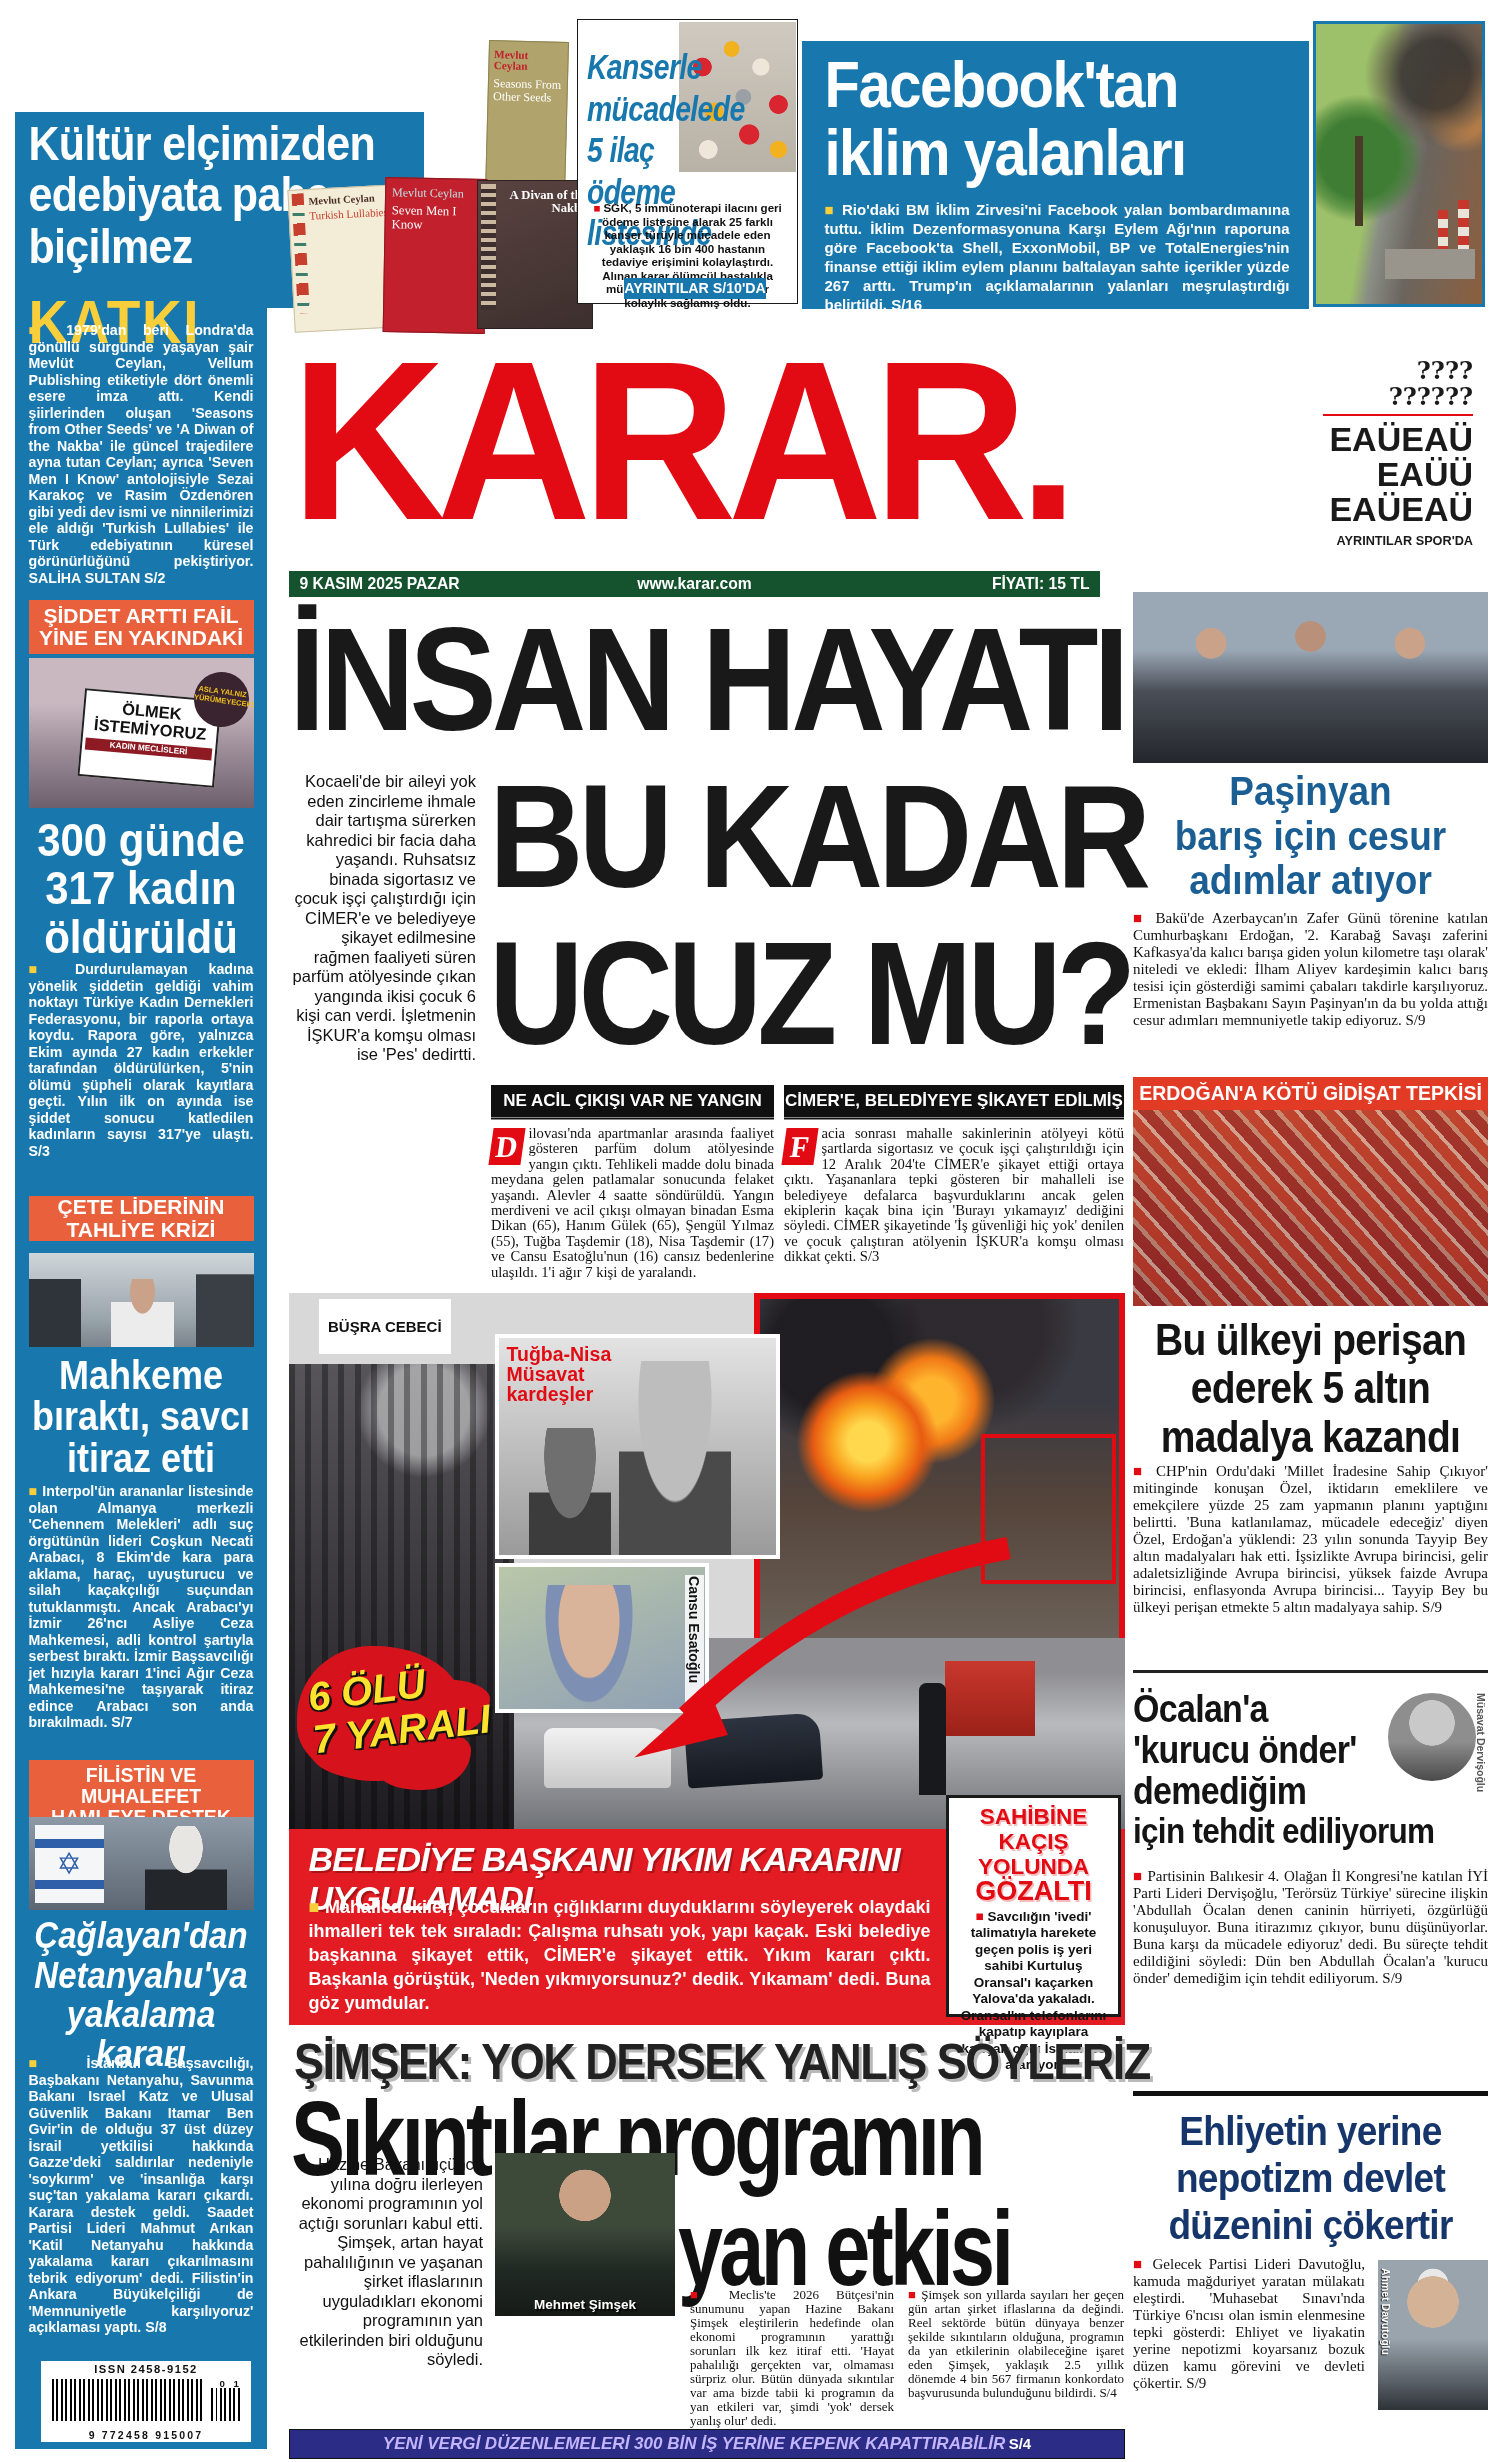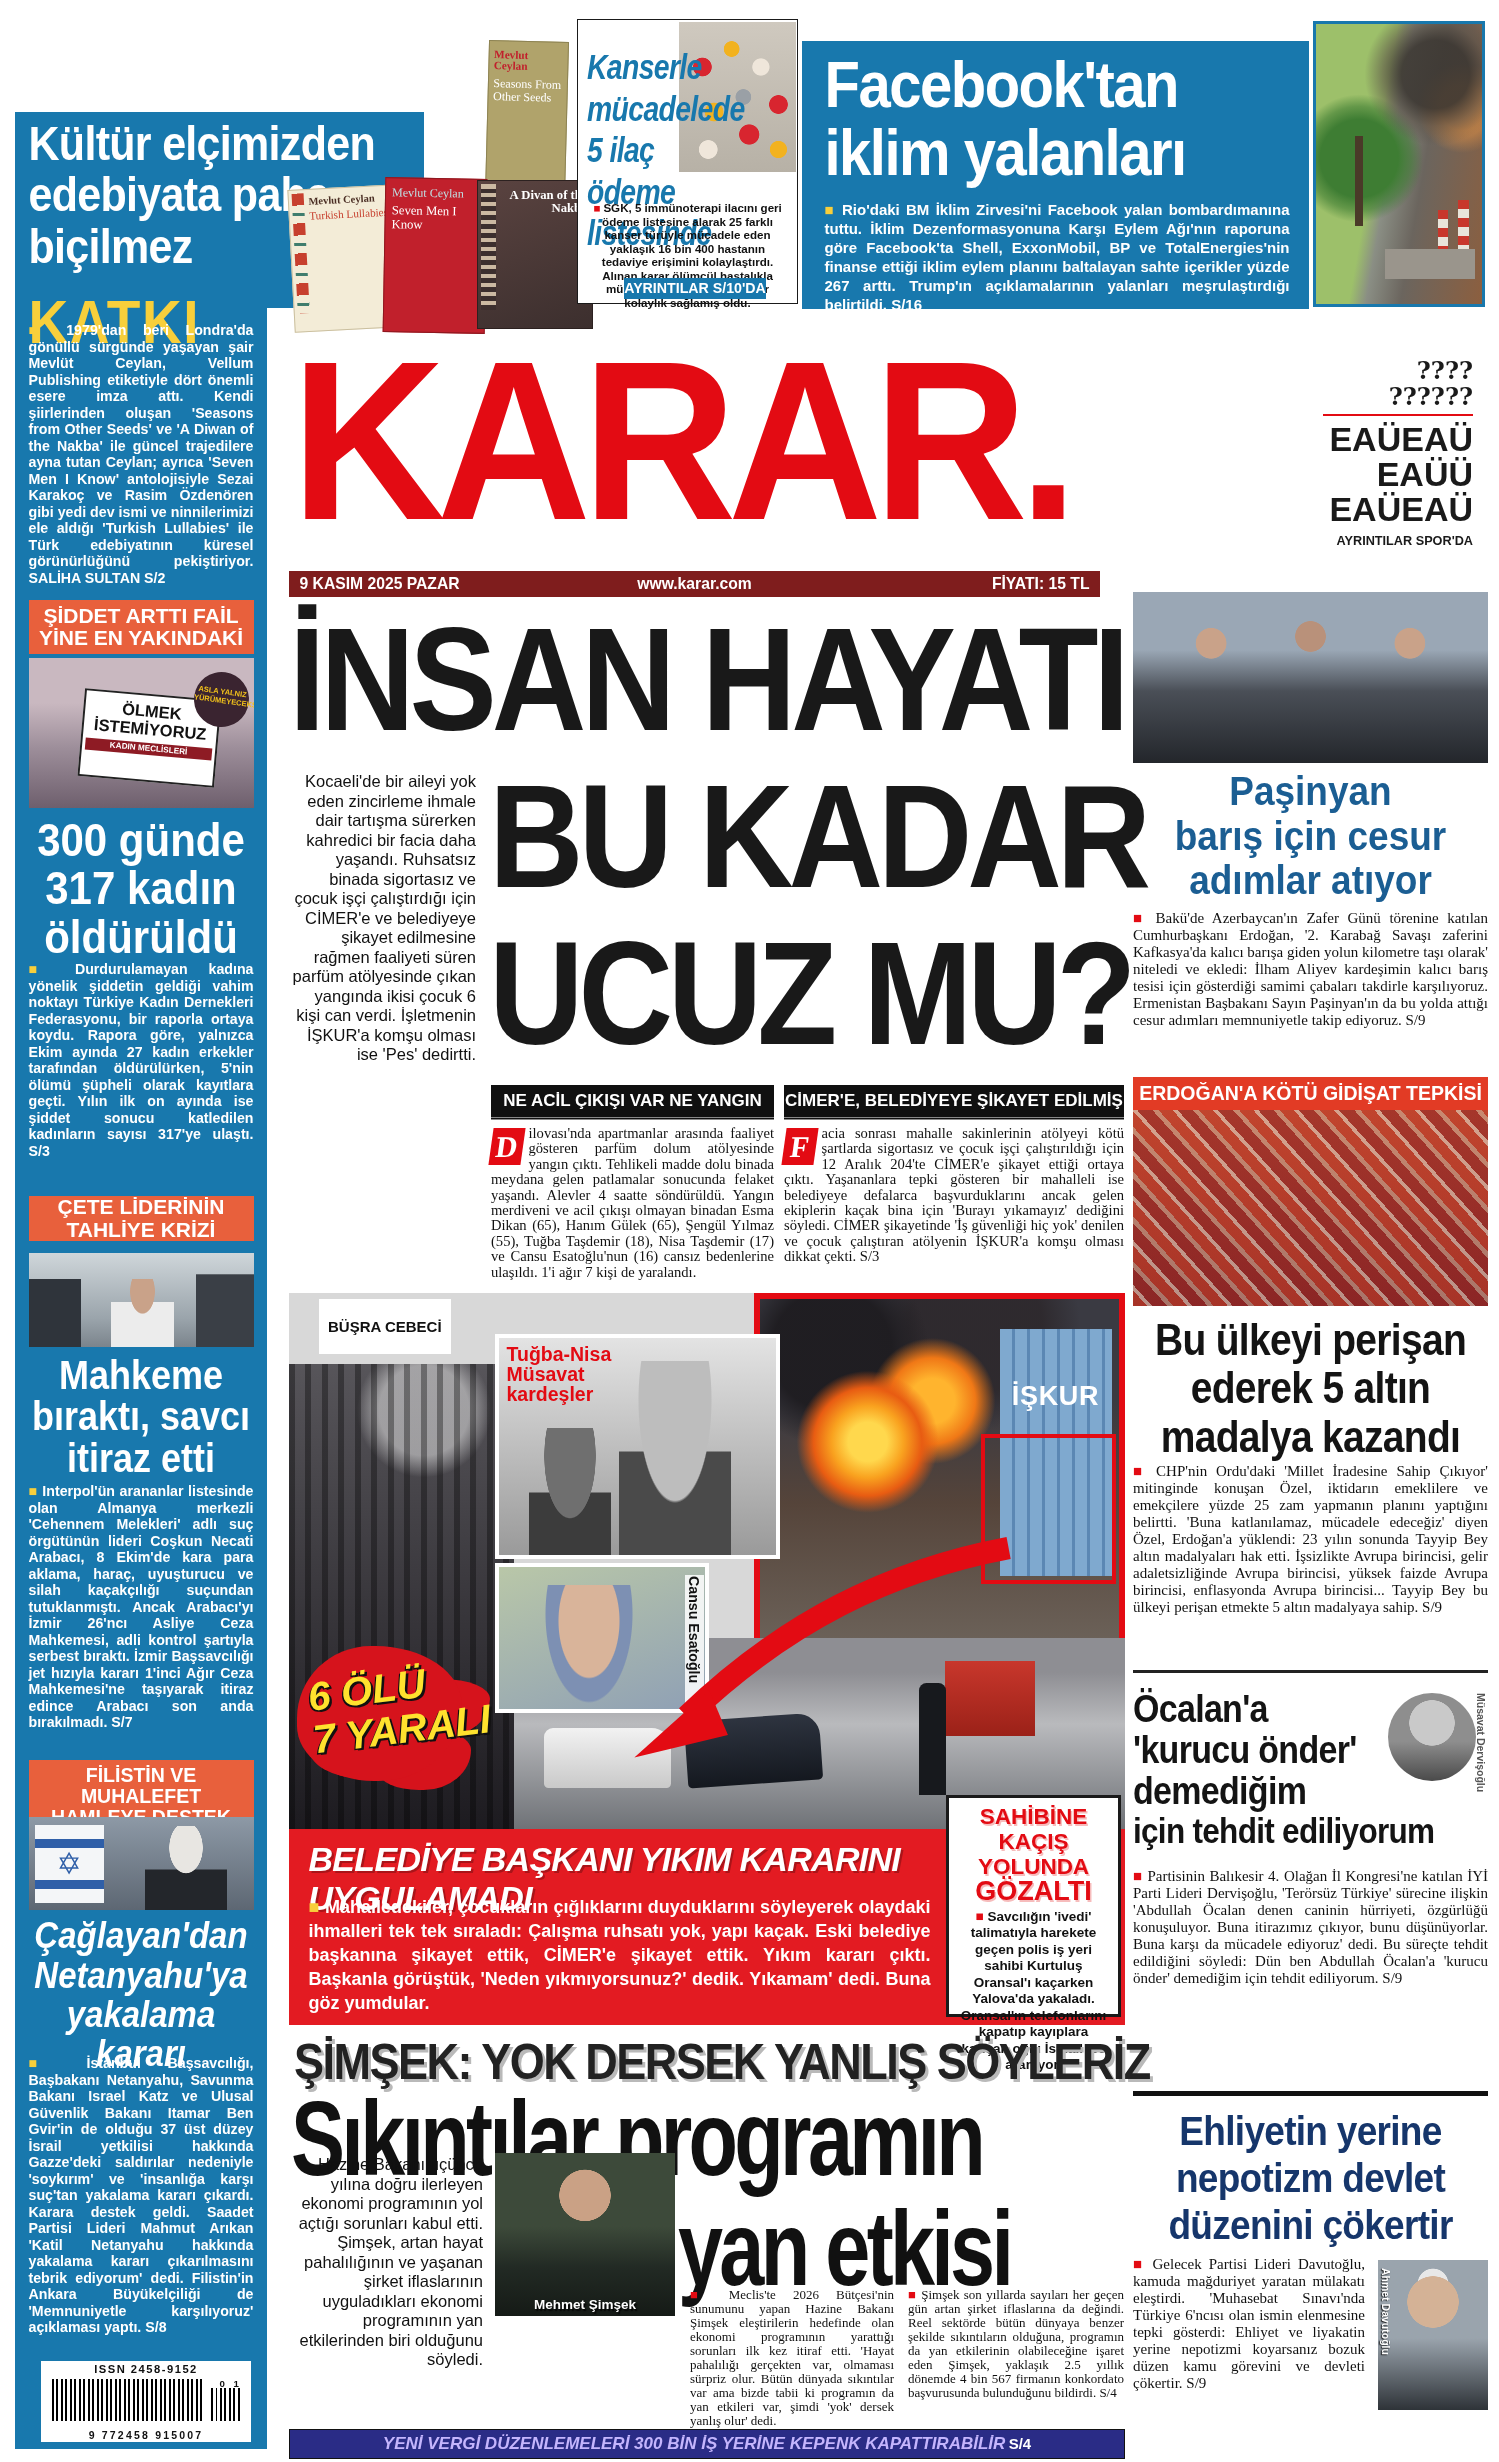--- a/index.html
+++ b/index.html
@@ -168,21 +168,21 @@
       linear-gradient(100deg,#9dc06a 0 38%,#8a8e84 46%,#6b655e 62%,#8c5f3f 100%);">
     <div class="abs" style="left:39px;top:112px;width:7.5px;height:90px;background:#4a3a28;"></div>
     <div class="abs" style="right:13.5px;bottom:52px;width:10.5px;height:52px;background:repeating-linear-gradient(180deg,#c8372c 0 9px,#e8e4da 9px 18px);"></div>
     <div class="abs" style="right:34px;bottom:52px;width:10.5px;height:42px;background:repeating-linear-gradient(180deg,#c8372c 0 9px,#e8e4da 9px 18px);"></div>
     <div class="abs" style="right:7.5px;bottom:25.5px;width:90px;height:30px;background:#9a958c;"></div>
   </div>
 
   <div class="abs" style="left:291px;top:321px;">
     <span style="display:inline-block;transform:scale(1,1.06);transform-origin:top left;font-size:214px;font-weight:bold;letter-spacing:-9px;color:#e30b13;line-height:225px;">KARAR.</span>
   </div>
-  <div class="abs" style="left:289px;top:571px;width:811px;height:25.5px;background:#7f1d1d;color:#fff;font-weight:bold;font-size:15.7px;line-height:25.5px;">
+  <div class="abs" style="left:289px;top:571px;width:811px;height:25.5px;background:#14532d;color:#fff;font-weight:bold;font-size:15.7px;line-height:25.5px;">
     <span class="abs" style="left:10.5px;">9 KASIM 2025 PAZAR</span>
     <span class="abs" style="left:0;width:100%;text-align:center;">www.karar.com</span>
     <span class="abs" style="right:10.5px;">FİYATI: 15 TL</span>
   </div>
 
   <div class="abs" style="left:1289px;top:358px;width:184px;text-align:right;">
     <div style="font-family:'DejaVu Serif',serif;font-weight:bold;font-size:24px;line-height:25.5px;color:#1a1a1a;">????</div>
     <div style="font-family:'DejaVu Serif',serif;font-weight:bold;font-size:24px;line-height:25.5px;color:#1a1a1a;">??????</div>
     <div style="margin:4.5px 0 6px auto;width:150px;height:2.2px;background:#e30b13;"></div>
     <div style="font-weight:bold;font-size:34px;line-height:35px;color:#1a1a1a;">EAÜEAÜ</div>
@@ -219,23 +219,20 @@
         repeating-linear-gradient(90deg,rgba(0,0,0,.35) 0 6px,transparent 6px 16.5px),
         radial-gradient(circle at 60% 10%,rgba(240,240,240,.5) 0 45px,transparent 67px),
         linear-gradient(180deg,#57555a,#2e2c31 70%,#1d1b20);"></div>
 
     <div class="abs" style="left:465px;top:0;width:371px;height:352px;border:6px solid #e30b13;box-sizing:border-box;background:
         radial-gradient(circle at 30% 42%,#ffd84d 0 19.5px,#f9a21f 36px,#e85c12 54px,transparent 71px),
         radial-gradient(circle at 48% 30%,#ffb42e 0 22.5px,#f07816 43px,transparent 63px),
         radial-gradient(circle at 20% 15%,rgba(30,28,32,.95) 0 60px,transparent 97px),
         radial-gradient(circle at 60% 8%,rgba(45,40,44,.9) 0 67px,transparent 105px),
         linear-gradient(180deg,#3a3a42 0 30%,#55443a 60%,#6b6158);">
-      <div class="abs" style="right:7.5px;top:30px;width:112px;height:247px;background:repeating-linear-gradient(90deg,#7fa9cf 0 12px,#5b87b3 12px 15px);">
-        <div style="margin-top:52px;text-align:center;color:#fff;font-weight:bold;font-size:27px;letter-spacing:0.7px;">İŞKUR</div>
-      </div>
       <div class="abs" style="right:3px;top:135px;width:127px;height:142px;border:4.5px solid #e30b13;"></div>
     </div>
 
     <div class="abs" style="left:225px;top:345px;width:611px;height:191px;background:linear-gradient(180deg,#8e8e93 0 18%,#b9babd 45%,#6f7277);">
       <div class="abs" style="left:30px;top:90px;width:127px;height:60px;background:linear-gradient(180deg,#f2f2f2,#c9c9c9);border-radius:9px 19.5px 4.5px 4.5px;"></div>
       <div class="abs" style="left:172px;top:79px;width:135px;height:67px;background:linear-gradient(180deg,#2e3440,#14181f);border-radius:12px 22.5px 4.5px 4.5px;transform:rotate(-4deg);"></div>
       <div class="abs" style="right:90px;top:22.5px;width:90px;height:75px;background:linear-gradient(180deg,#c8372c,#9b2118);"></div>
       <div class="abs" style="left:405px;top:45px;width:27px;height:112px;background:#17191d;border-radius:7.5px 7.5px 0 0;"></div>
     </div>
 

